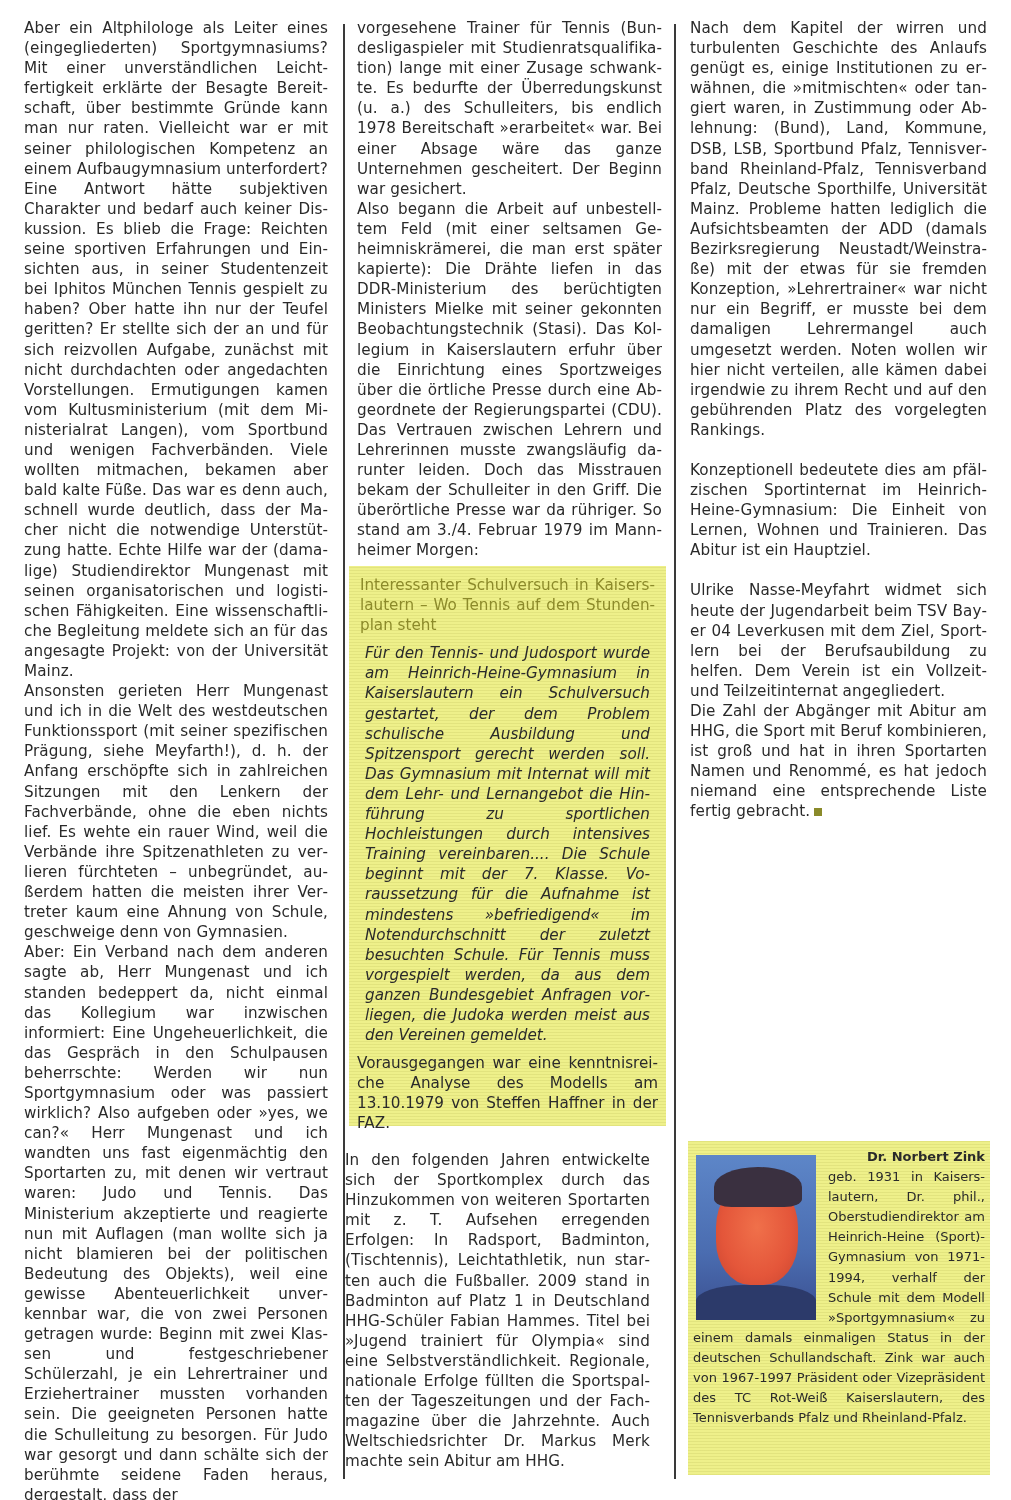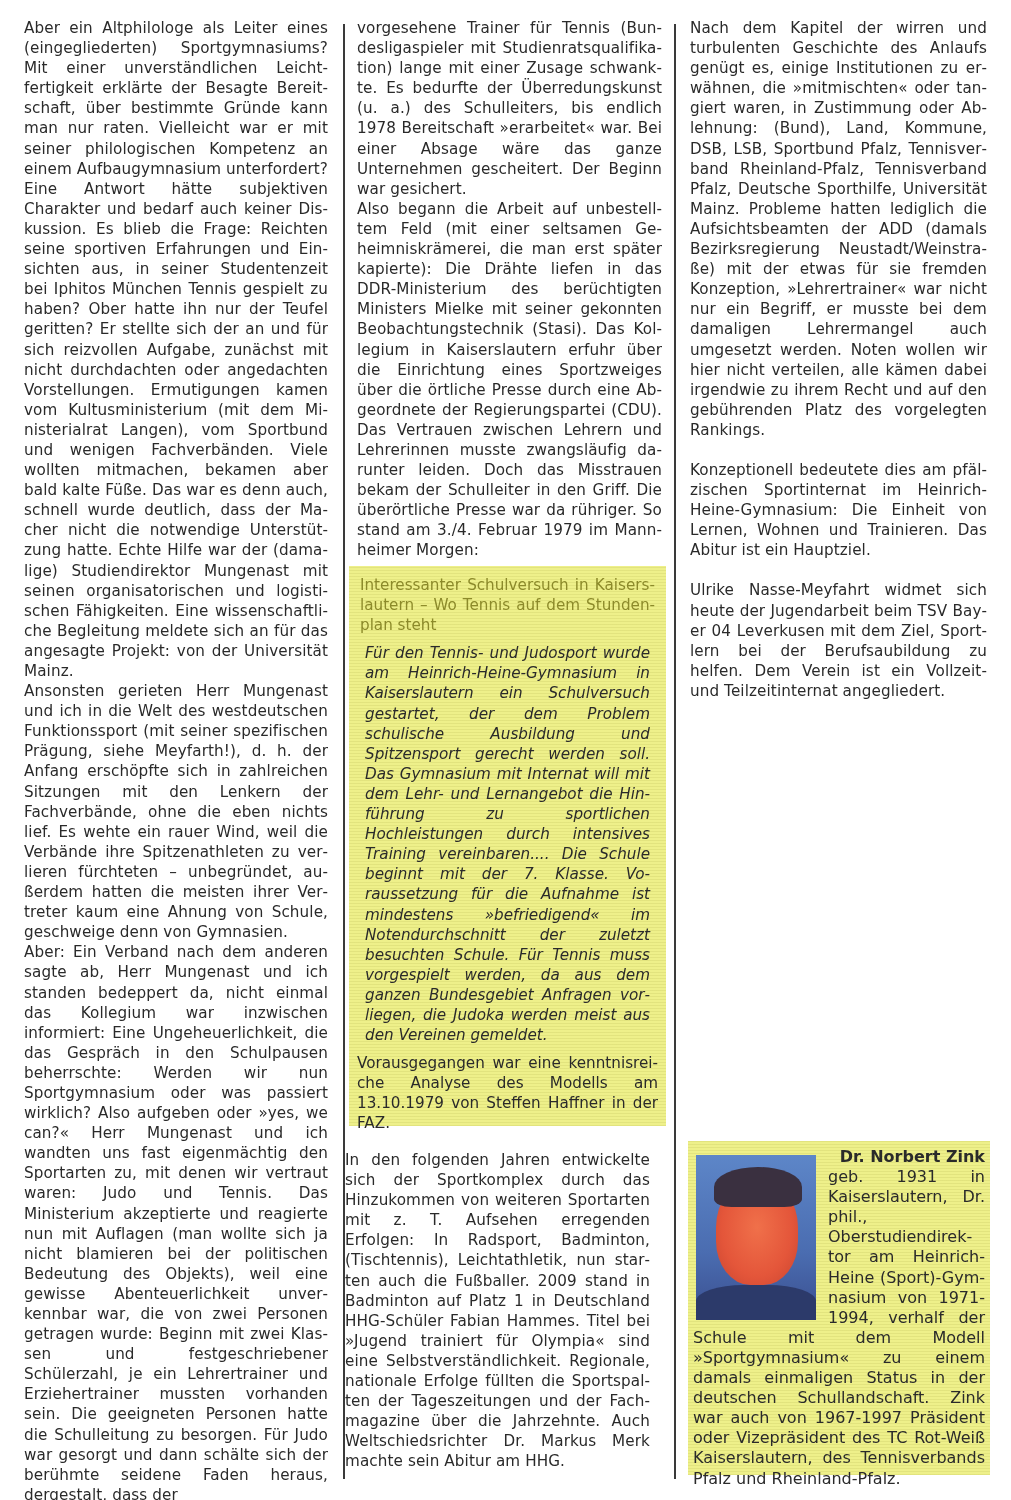--- a/index.html
+++ b/index.html
@@ -21,21 +21,21 @@
                background-image: repeating-linear-gradient(0deg, rgba(190,190,90,0.25) 0 1px, transparent 1px 3px);
                font-size: 15.2px; line-height: 20.1px; text-align: justify; }
   .quote-box .qtitle { color: #8c8a2a; margin: 3px; }
   .quote-box .qbody { font-style: italic; margin: 8px; }
   .quote-box .qnote { margin: 0; }
   #col2b { left: 345px; top: 1150px; width: 305px; }
   .bio-box { position: absolute; left: 688px; top: 1141px; width: 292px; height: 322px;
              padding: 6px 5px 6px 5px;
              background-color: #eef08a;
              background-image: repeating-linear-gradient(0deg, rgba(190,190,90,0.25) 0 1px, transparent 1px 3px);
-             font-size: 16px; line-height: 20.1px; text-align: justify; }
+             font-size: 13px; line-height: 20.1px; text-align: justify; }
   .photo { float: left; width: 120px; height: 165px; margin: 8px 12px 4px 3px;
            background: linear-gradient(180deg, #5d86c8 0%, #4a6cb0 60%, #3a4e8e 100%);
            position: relative; overflow: hidden; }
   .photo .face { position: absolute; left: 20px; top: 25px; width: 82px; height: 105px;
                  background: radial-gradient(ellipse at 50% 45%, #f0704a 0%, #e4563a 60%, #c84430 100%);
                  border-radius: 45% 45% 42% 42%; }
   .photo .hair { position: absolute; left: 18px; top: 12px; width: 88px; height: 40px;
                  background: #3a3040; border-radius: 50% 50% 20% 20%; }
   .photo .jacket { position: absolute; left: 0; top: 130px; width: 120px; height: 40px;
                    background: #2c3a6a; border-radius: 40% 40% 0 0; }
@@ -69,20 +69,21 @@
 <div class="col" id="col2b">
   <p>In den folgenden Jahren entwickel­te sich der Sportkomplex durch das Hinzukommen von weiteren Sport­arten mit z. T. Aufsehen erregenden Erfolgen: In Radsport, Badminton, (Tischtennis), Leichtathletik, nun star­ten auch die Fußballer. 2009 stand in Badminton auf Platz 1 in Deutschland HHG-Schüler Fabian Hammes. Titel bei »Jugend trainiert für Olympia« sind eine Selbstverständlichkeit. Regionale, nationale Erfolge füllten die Sportspal­ten der Tageszeitungen und der Fach­magazine über die Jahrzehnte. Auch Weltschiedsrichter Dr. Markus Merk machte sein Abitur am HHG.</p>
 </div>
 
 <div class="col" id="col3">
   <p>Nach dem Kapitel der wirren und turbulenten Geschichte des Anlaufs genügt es, einige Institutionen zu er­wähnen, die »mitmischten« oder tan­giert waren, in Zustimmung oder Ab­lehnung: (Bund), Land, Kommune, DSB, LSB, Sportbund Pfalz, Tennisver­band Rheinland-Pfalz, Tennisverband Pfalz, Deutsche Sporthilfe, Universität Mainz. Probleme hatten lediglich die Aufsichtsbeamten der ADD (damals Bezirksregierung Neustadt/Weinstra­ße) mit der etwas für sie fremden Kon­zeption, »Lehrertrainer« war nicht nur ein Begriff, er musste bei dem dama­ligen Lehrermangel auch umgesetzt werden. Noten wollen wir hier nicht verteilen, alle kämen dabei irgendwie zu ihrem Recht und auf den gebühren­den Platz des vorgelegten Rankings.</p>
   <div class="gap"></div>
   <p>Konzeptionell bedeutete dies am pfäl­zischen Sportinternat im Heinrich-Heine-Gymnasium: Die Einheit von Lernen, Wohnen und Trainieren. Das Abitur ist ein Hauptziel.</p>
   <div class="gap"></div>
   <p>Ulrike Nasse-Meyfahrt widmet sich heute der Jugendarbeit beim TSV Bay­er 04 Leverkusen mit dem Ziel, Sport­lern bei der Berufsaubildung zu helfen. Dem Verein ist ein Vollzeit- und Teil­zeitinternat angegliedert.</p>
+  <p><span>Die Zahl der Abgänger mit Abitur am HHG, die Sport mit Beruf kombinieren, ist groß und hat in ihren Sportarten Namen und Renommé, es hat jedoch niemand eine entsprechende Liste fertig gebracht.</span><span class="end-mark"></span></p>
 </div>
 
 <div class="bio-box">
   <div class="photo" title="Portrait photo of Dr. Norbert Zink">
     <div class="jacket"></div>
     <div class="face"></div>
     <div class="hair"></div>
   </div>
   <p class="bio-name">Dr. Norbert Zink</p>
   <p class="bio-text">geb. 1931 in Kaisers­lautern, Dr. phil., Oberstudiendirek­tor am Heinrich-Heine (Sport)-Gym­nasium von 1971-1994, verhalf der Schule mit dem Modell »Sportgymnasium« zu einem damals einmaligen Status in der deutschen Schullandschaft. Zink war auch von 1967-1997 Präsident oder Vizepräsident des TC Rot-Weiß Kaiserslautern, des Tennisverbands Pfalz und Rheinland-Pfalz.</p>

